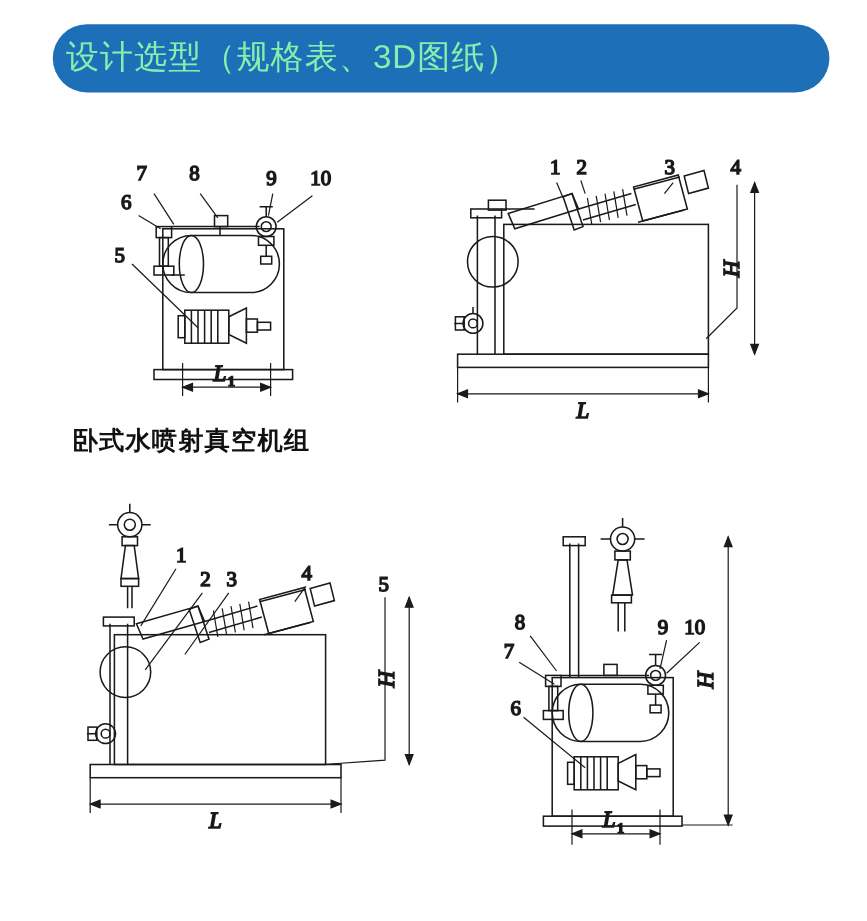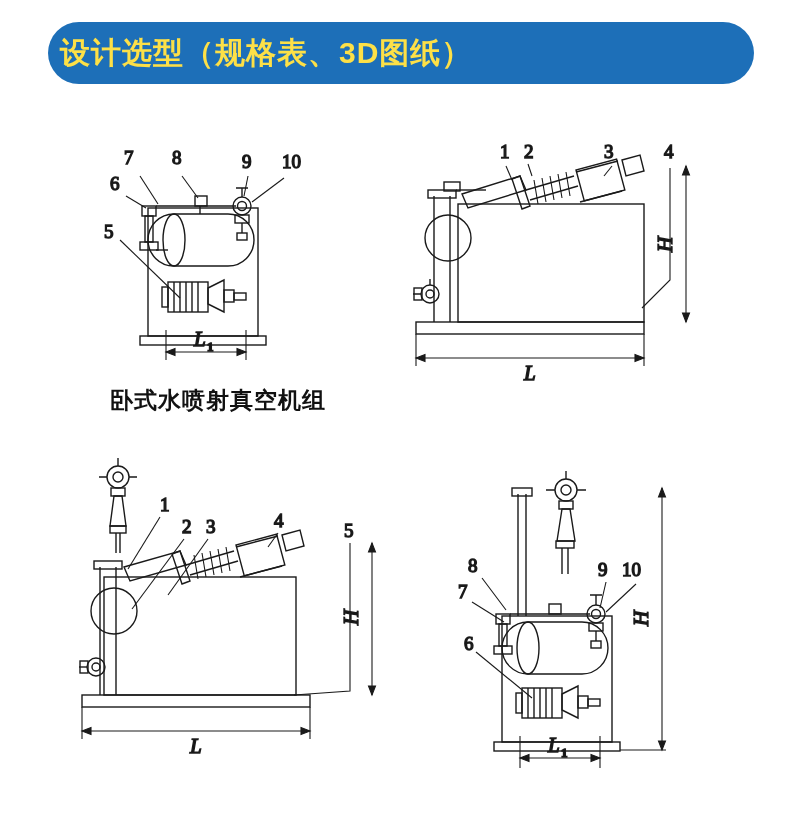--- a/index.html
+++ b/index.html
@@ -27,37 +27,37 @@
     width: 706px;
     height: 62px;
     background: #1d6fb8;
     border-radius: 31px 31px 31px 31px;
     display: flex;
     align-items: center;
     box-sizing: border-box;
     padding-left: 12px;
   }
   .banner-title {
-    color: #fde047;
+    color: #86efac;
     font-size: 30px;
-    font-weight: bold;
+    font-weight: normal;
     letter-spacing: 1px;
     line-height: 1;
     white-space: nowrap;
   }
   
   .caption {
     position: absolute;
     font-size: 23px;
     font-weight: bold;
     color: #111111;
     white-space: nowrap;
     letter-spacing: 1px;
   }
-  #caption-1 { left: 66px; top: 385px; margin-left: 44px; }
+  #caption-1 { left: 66px; top: 385px; }
   #caption-2 { left: 60px; top: 782px; }
 
   
   .fig {
     position: absolute;
   }
   .fig svg { display: block; }
   .lbl {
     font-family: "Liberation Serif", serif;
     font-size: 19px;

